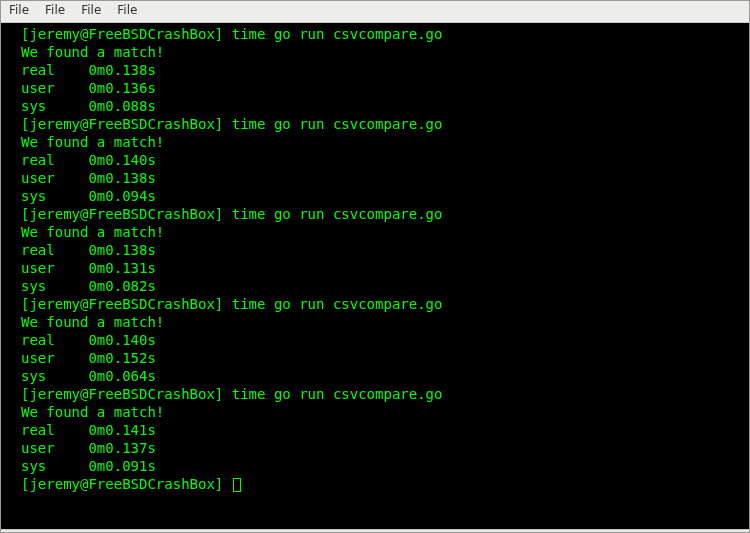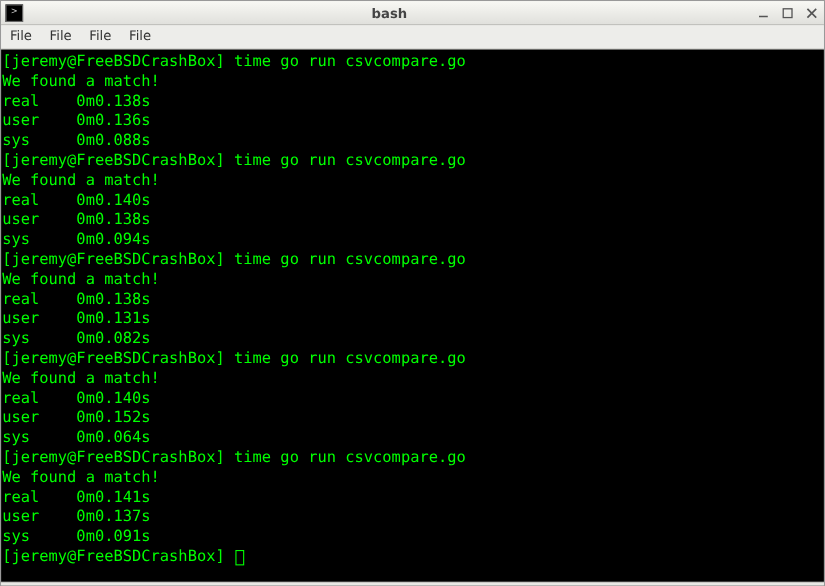--- a/index.html
+++ b/index.html
@@ -6,53 +6,31 @@
     html, body { width: 750px; height: 533px; overflow: hidden; font-family: "DejaVu Sans", "Liberation Sans", sans-serif; }
     .window { width: 750px; height: 533px; display: flex; flex-direction: column; background: #e8e8e4; border: 1px solid #999; }
     .titlebar { height: 22px; background: linear-gradient(to bottom, #f8f8f4, #e0e0dc); display: flex; align-items: center; border-bottom: 1px solid #b8b8b4; font-size: 12px; color: #333; }
     .title-icon { width: 16px; height: 16px; margin-left: 4px; margin-right: 4px; background: #000; border: 1px solid #666; display: flex; align-items: center; justify-content: center; }
     .title-icon::after { content: ">"; color: #ccc; font-family: monospace; font-size: 9px; line-height: 1; }
     .title-text { flex: 1; text-align: center; font-weight: bold; color: #444; }
     .title-controls { display: flex; gap: 0; }
     .title-btn { width: 22px; height: 20px; display: flex; align-items: center; justify-content: center; cursor: pointer; color: #555; font-size: 11px; }
     .menubar { height: 22px; background: #ededea; display: flex; align-items: flex-start; border-bottom: 1px solid #c8c8c4; font-size: 12px; color: #333; }
     .menu-item { padding: 2px 8px; cursor: pointer; }
-    .terminal { flex: 1; background: #000; color: #00ff00; font-family: "DejaVu Sans Mono", "Liberation Mono", "Courier New", monospace; font-size: 14px; line-height: 18px; padding: 2px 1px; overflow: hidden; white-space: pre; }
+    .terminal { flex: 1; background: #000; color: #00ff00; font-family: "DejaVu Sans Mono", "Liberation Mono", "Courier New", monospace; font-size: 14px; line-height: 18px; padding: 2px 20px; overflow: hidden; white-space: pre; }
     .prompt { color: #00ff00; }
     .cmd { color: #00ff00; }
     .out { color: #00ff00; }
     .cursor-box { display: inline-block; width: 8px; height: 14px; border: 1px solid #00ff00; margin-left: 1px; vertical-align: text-bottom; }
     .bottom-edge { height: 3px; background: #e8e8e4; border-top: 1px solid #c8c8c4; }
   </style>
 </head>
 <body>
 
 <div class="window">
-  <div class="titlebar">
-    <div class="title-icon"></div>
-    <div class="title-text">bash</div>
-    <div class="title-controls">
-      <div class="title-btn">
-        <svg width="10" height="10" viewBox="0 0 10 10">
-            <line x1="1" y1="8" x2="9" y2="8" stroke="#555" stroke-width="1.5"></line>
-          </svg>
-      </div>
-      <div class="title-btn">
-        <svg width="10" height="10" viewBox="0 0 10 10">
-            <rect x="1" y="1" width="8" height="8" fill="none" stroke="#555" stroke-width="1.2"></rect>
-          </svg>
-      </div>
-      <div class="title-btn">
-        <svg width="10" height="10" viewBox="0 0 10 10">
-            <line x1="1" y1="1" x2="9" y2="9" stroke="#555" stroke-width="1.5"></line>
-            <line x1="9" y1="1" x2="1" y2="9" stroke="#555" stroke-width="1.5"></line>
-          </svg>
-      </div>
-    </div>
-  </div>
   <div class="menubar">
     <div class="menu-item">File</div>
     <div class="menu-item">File</div>
     <div class="menu-item">File</div>
     <div class="menu-item">File</div>
   </div>
   <div class="terminal" id="terminal"><span class="prompt">[jeremy@FreeBSDCrashBox]</span> <span class="cmd">time go run csvcompare.go</span>
 <span class="out">We found a match!</span>
 <span class="out">real    0m0.138s</span>
 <span class="out">user    0m0.136s</span>

